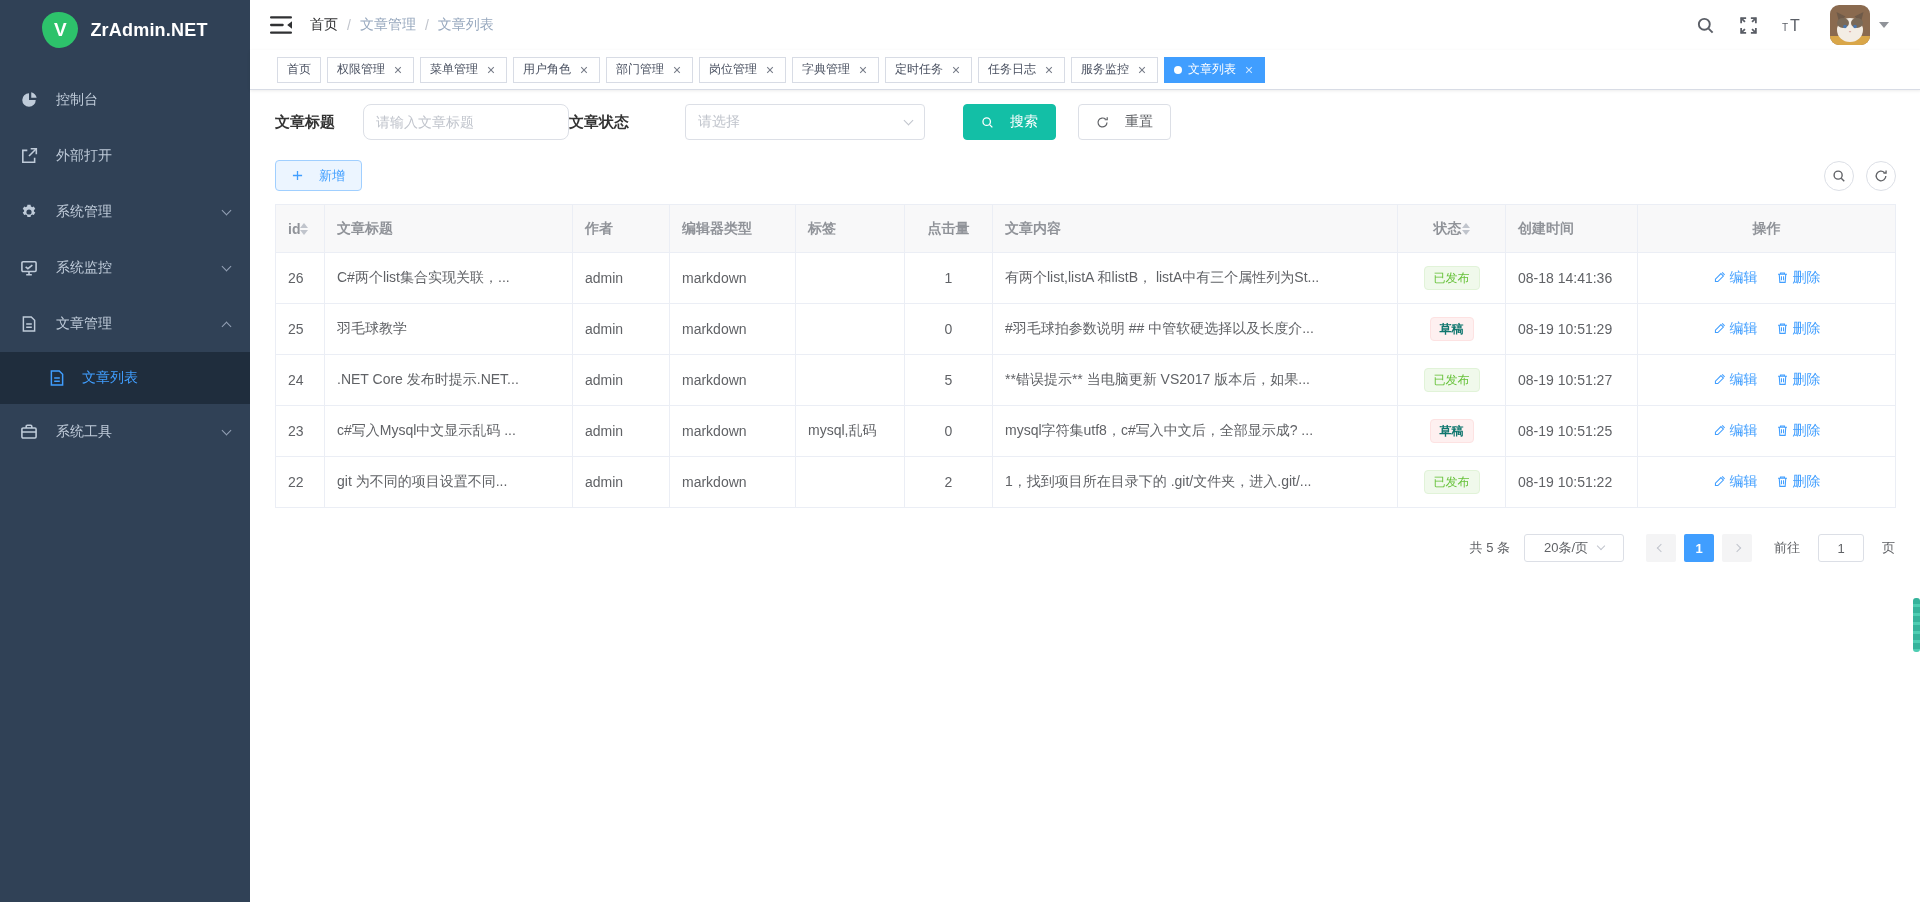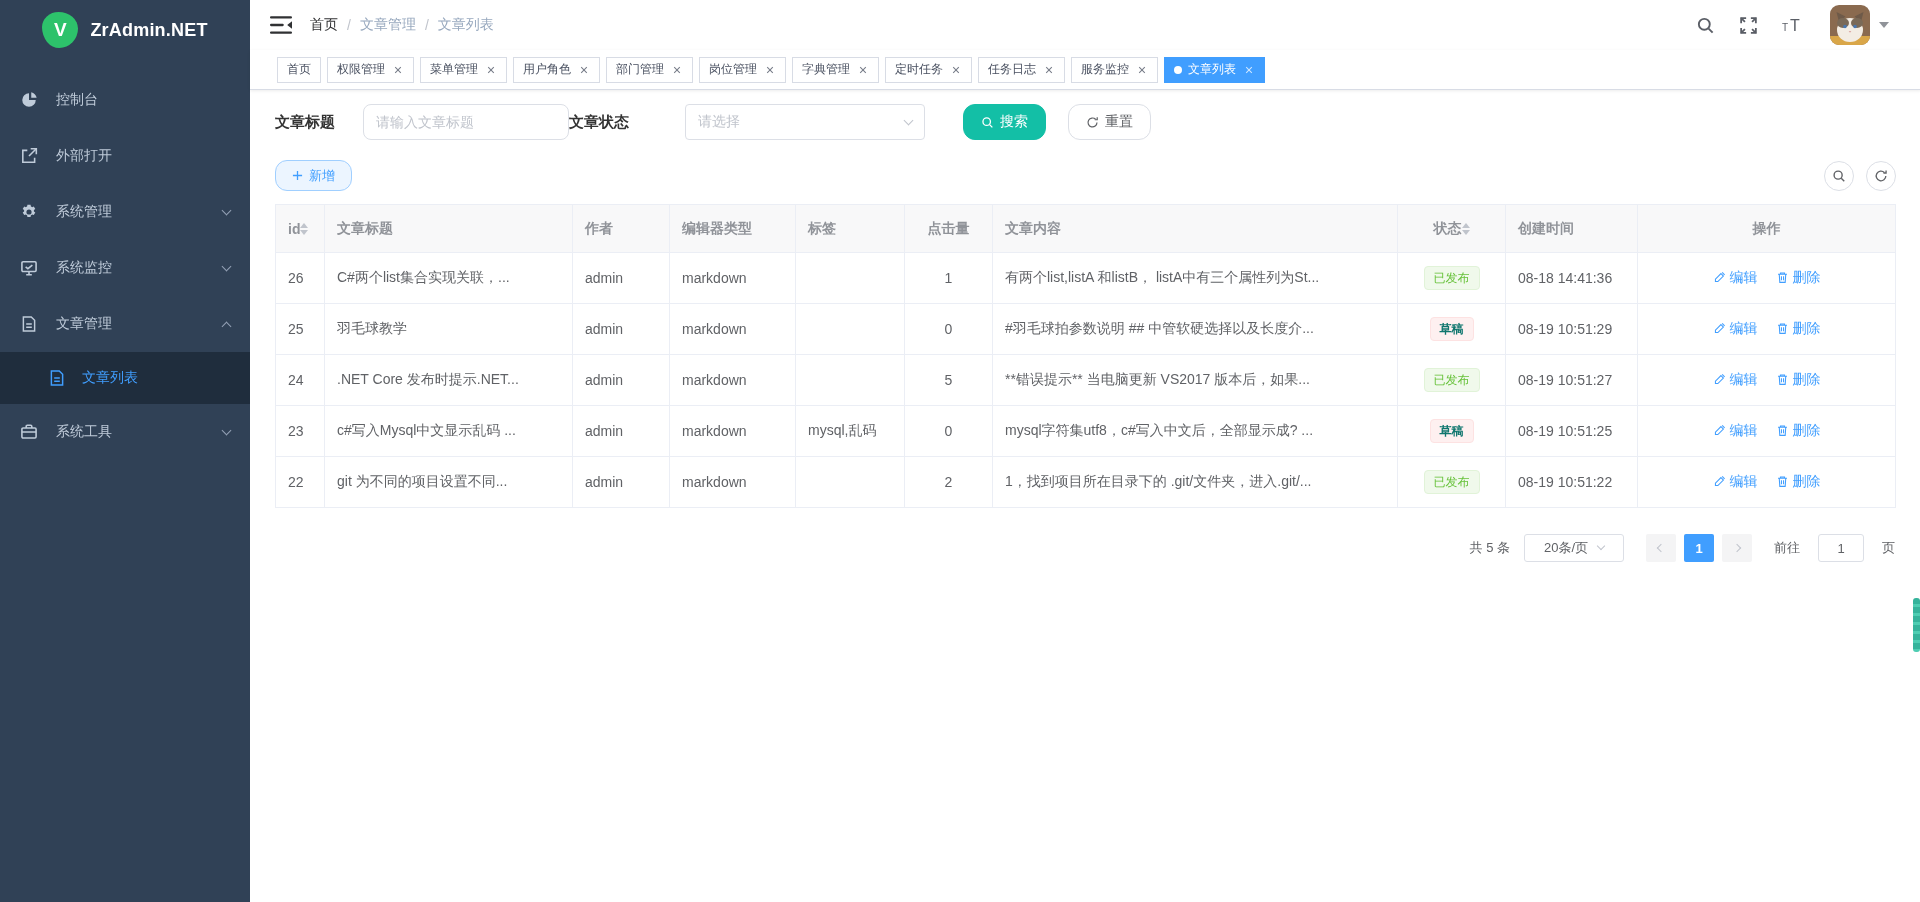--- a/index.html
+++ b/index.html
@@ -58,21 +58,21 @@
   .f-label { font-size:15px; font-weight:bold; color:#333; }
   .lbl-title { margin-right:28px; }
   .inp { width:206px; height:36px; border:1px solid #dcdfe6; border-radius:8px; padding:0 12px; font-size:14px; color:#606266;
     font-family:inherit; outline:none; }
   .inp::placeholder { color:#c0c4cc; }
   .lbl-status { margin-right:56px; }
   .sel { width:240px; height:36px; border:1px solid #dcdfe6; border-radius:4px; padding:0 12px; display:flex;
     align-items:center; justify-content:space-between; cursor:pointer; }
   .sel .sel-text { font-size:14px; color:#c0c4cc; }
   .sel .chev { border-color:#c0c4cc; }
-  .btn { height:36px; border-radius:12px; border:1px solid transparent; display:inline-flex; align-items:center; gap:6px;
+  .btn { height:36px; border-radius:4px; border:1px solid transparent; display:inline-flex; align-items:center; gap:16px;
     font-size:14px; padding:0 17px; cursor:pointer; font-family:inherit; background:#fff;justify-content:flex-end; }
   .btn .icon { width:13px; height:13px; }
   .btn-search { background:#13bfa6; border-color:#13bfa6; color:#fff; margin-left:38px; }
   .btn-reset { border-color:#dcdfe6; color:#606266; margin-left:22px; }
 
   
   .toolbar { margin-top:20px; display:flex; align-items:center; }
   .btn-add { height:31px; background:#ecf5ff; border:1px solid #a0cfff; color:#409eff; font-size:13px; padding:0 16px; }
   .btn-add .icon { width:11px; height:11px; }
   .toolbar-right { margin-left:auto; display:flex; gap:12px; }

